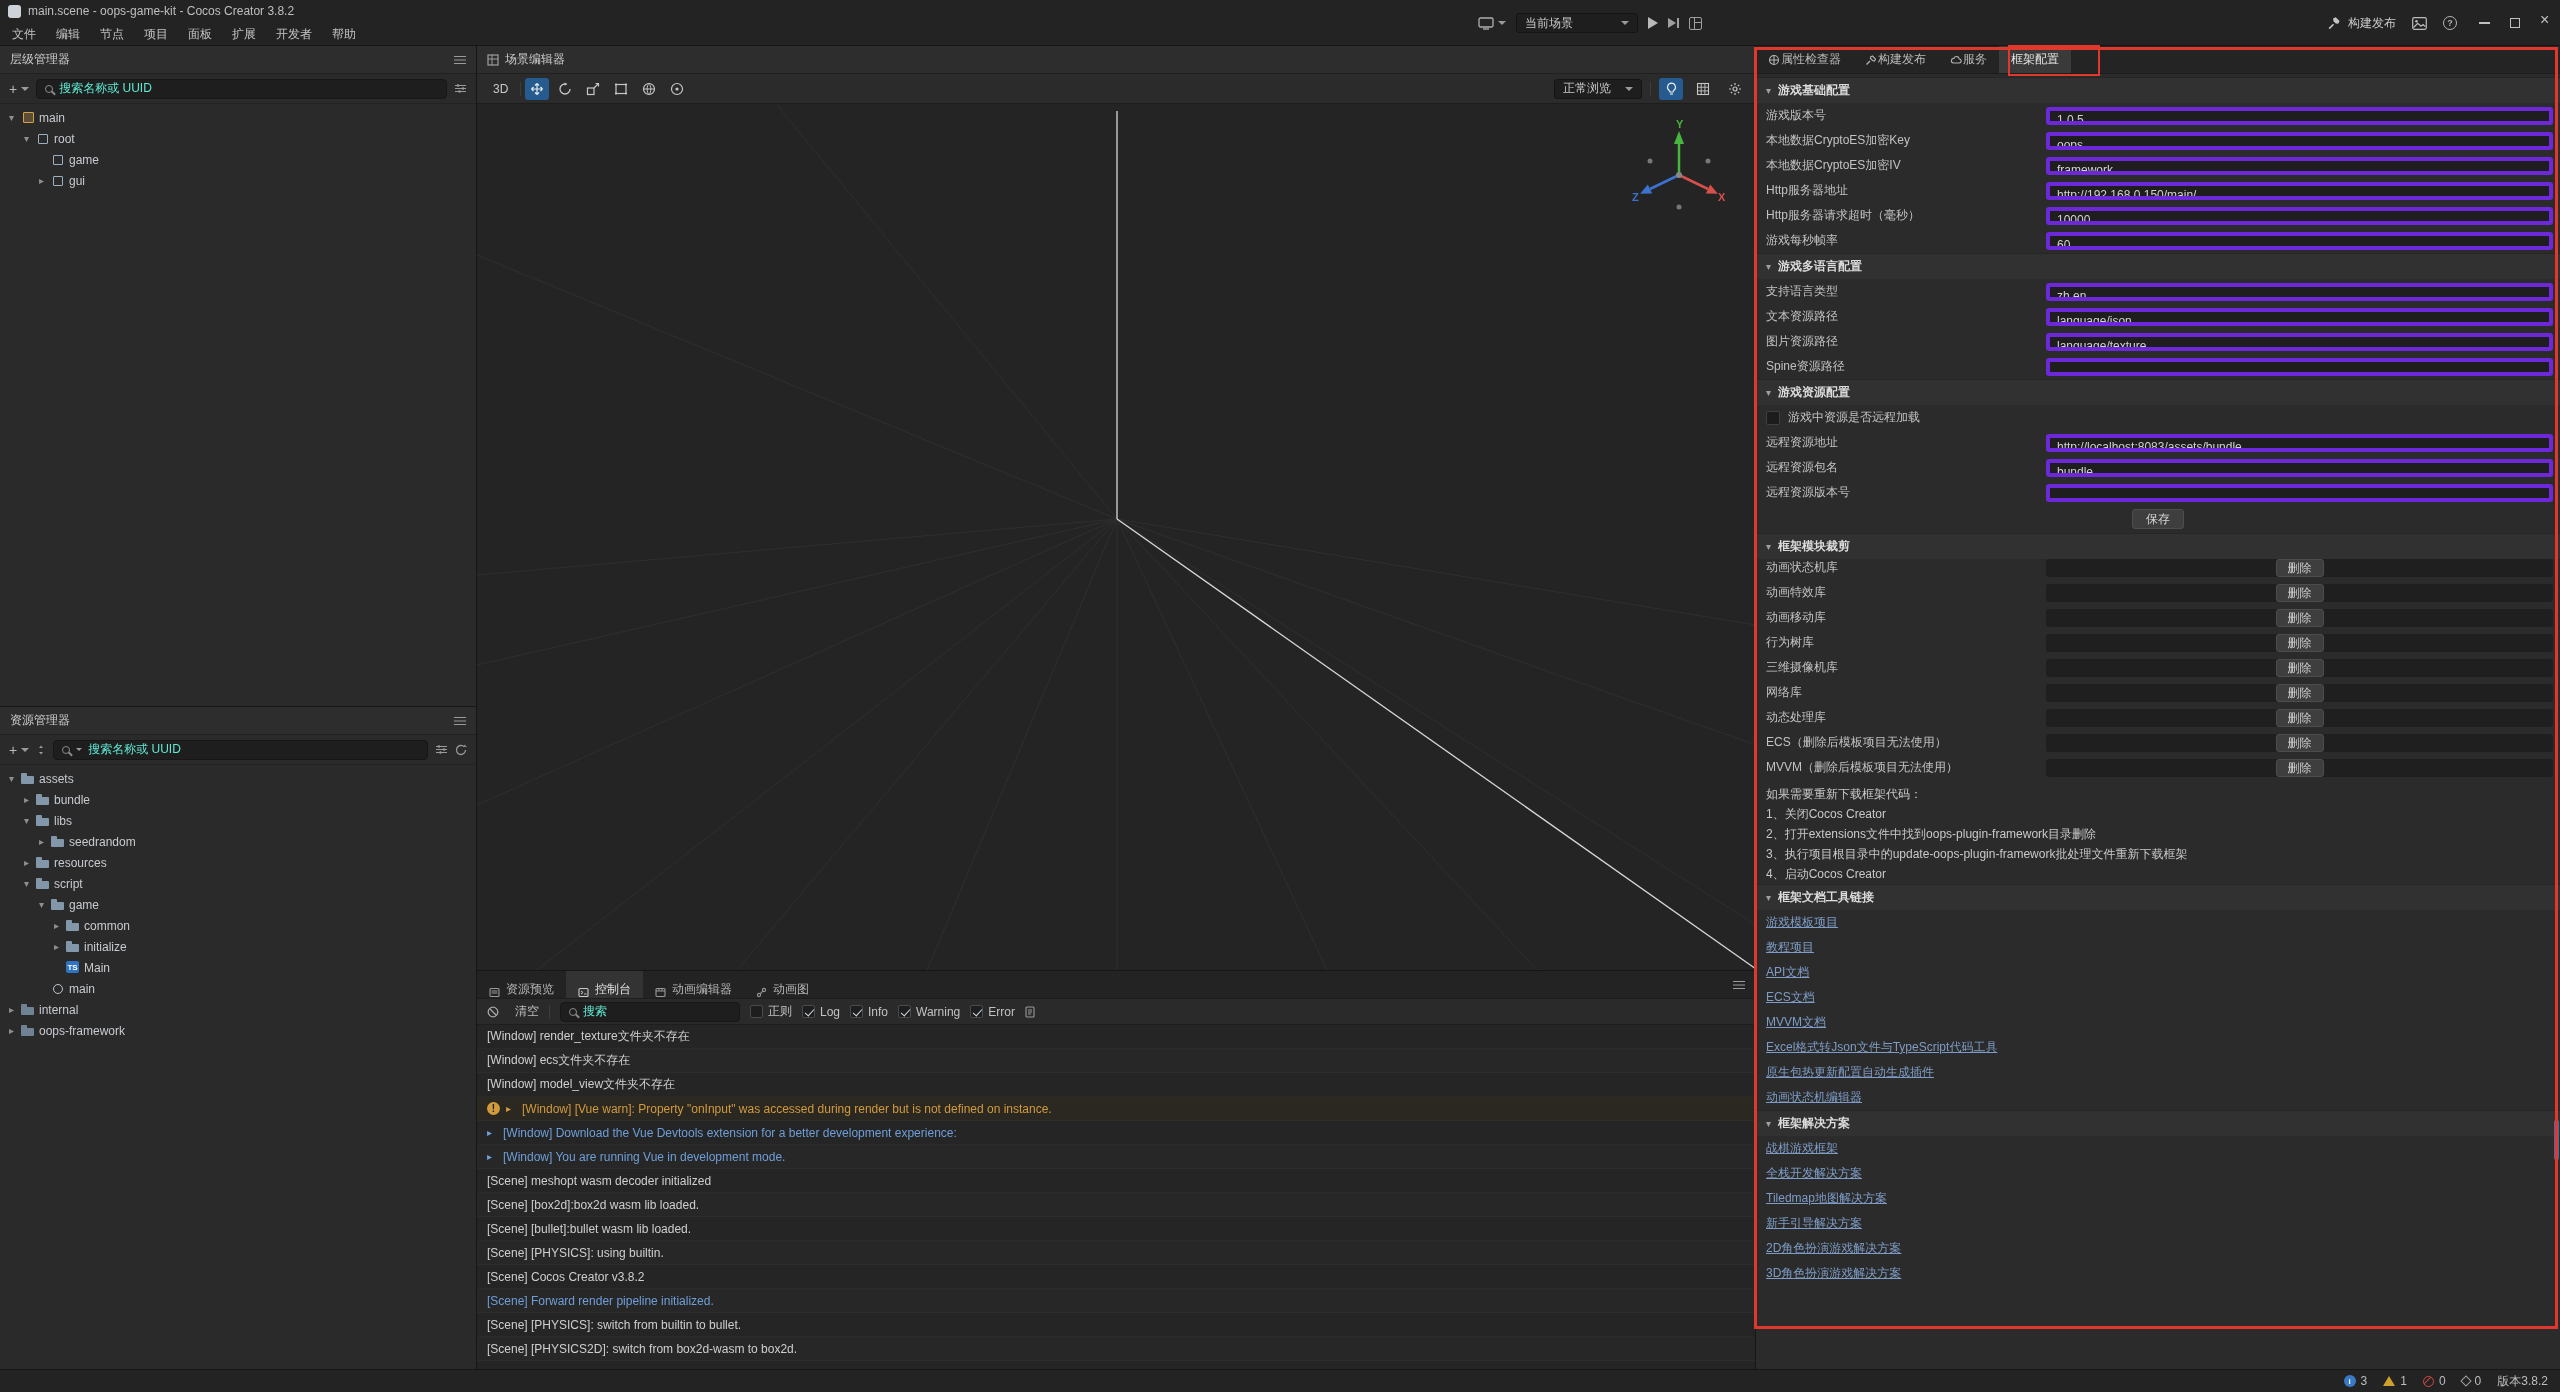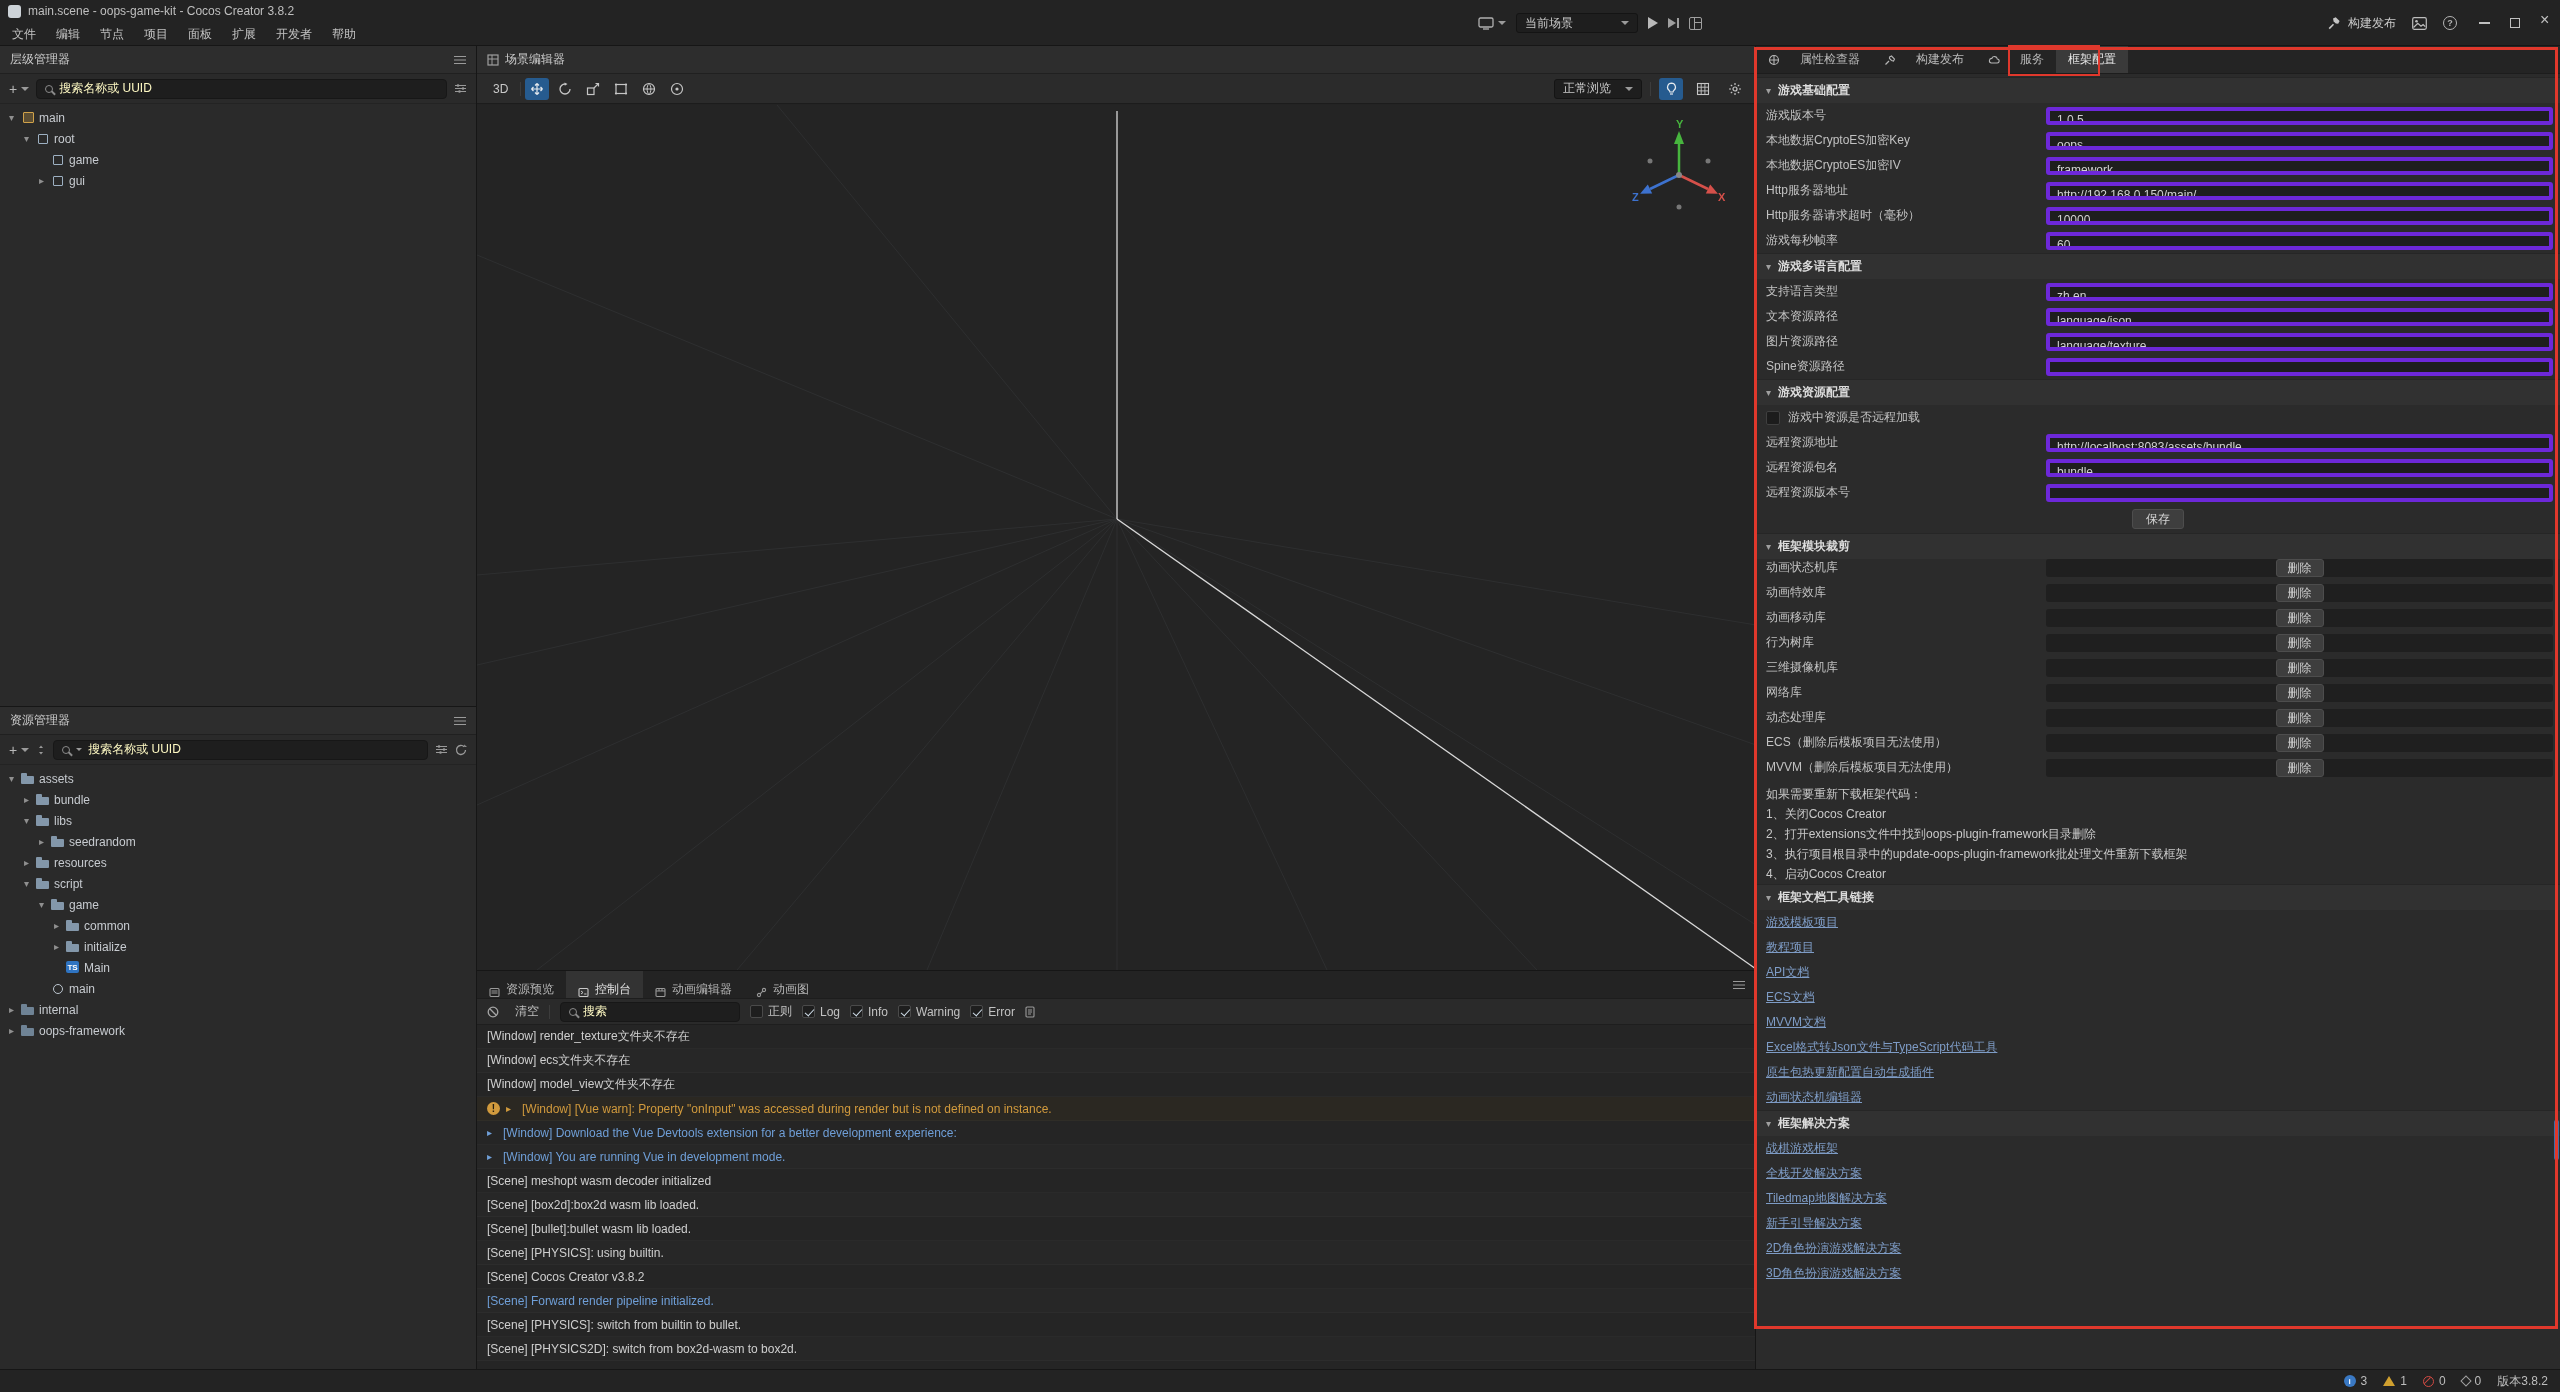--- a/index.html
+++ b/index.html
@@ -38,21 +38,21 @@
   .panel-head{height:28px;background:#2d2d2d;border-bottom:1px solid #202020;display:flex;align-items:center;justify-content:space-between;padding:0 10px}
   .panel-title{font-weight:400;color:#cdcdcd;display:flex;align-items:center;gap:6px}
   .menu-ic{position:relative;width:12px;height:10px}
   .menu-ic::before{content:"";position:absolute;left:0;top:1px;width:12px;height:1.4px;background:#9a9a9a;box-shadow:0 3.5px 0 #9a9a9a,0 7px 0 #9a9a9a}
   .tool-row{height:30px;display:flex;align-items:center;gap:7px;padding:0 9px;border-bottom:1px solid #232323;background:#2a2a2a}
   .add-btn{display:flex;align-items:center;gap:4px;color:#b9b9b9}
   .plus{font-size:14px;line-height:10px;color:#b9b9b9}
   .search{flex:1;height:20px;background:#1e1e1e;border:1px solid #171717;border-radius:4px;display:flex;align-items:center;gap:6px;padding:0 8px;overflow:hidden}
   .mag{width:8px;height:8px;border:1.5px solid #8a8a8a;border-radius:50%;position:relative;flex:none}
   .mag::after{content:"";position:absolute;width:5px;height:1.5px;background:#8a8a8a;transform:rotate(45deg);right:-4px;bottom:-2px}
-  .ph{color:#fef9c3;white-space:nowrap}
+  .ph{color:#5eead4;white-space:nowrap}
   .vsep{width:1px;height:14px;background:#3c3c3c}
 
   
   #hierarchy{position:absolute;left:0;top:46px;width:477px;height:661px;background:#2a2a2a;border-right:1px solid #161616;border-bottom:1px solid #161616}
   #assets{position:absolute;left:0;top:707px;width:477px;height:662px;background:#2a2a2a;border-right:1px solid #161616}
   .tree{padding-top:3px}
   .tree-row{height:21px;display:flex;align-items:center;gap:4px;padding-left:6px;white-space:nowrap}
   .chev{width:11px;color:#8f8f8f;font-size:10px;text-align:center;flex:none}
   .tree-icon{position:relative;width:14px;height:13px;flex:none}
   .ic-node::before{content:"";position:absolute;left:2px;top:2px;width:8px;height:8px;border:1px solid #9db0c2;border-radius:1px}
@@ -95,21 +95,21 @@
   .warn-ic{display:none;width:13px;height:13px;border-radius:50%;background:#d19a3d;color:#241d10;font-size:10px;font-weight:700;align-items:center;justify-content:center;flex:none}
   .t-warn .warn-ic{display:flex}
   .warn-ic::before{content:"!"}
   .exp{display:none;width:10px;font-size:10px}
   .expandable .exp{display:inline}
   .exp::before{content:"▸"}
 
   
   #inspector{position:absolute;left:1756px;top:46px;width:804px;height:1323px;background:#2b2b2b}
   .insp-tabbar{height:28px;background:#242424;display:flex;align-items:stretch;border-bottom:1px solid #1d1d1d}
-  .insp-tab{display:flex;align-items:center;gap:20px;padding:0 12px;color:#b9b9b9;white-space:nowrap}
+  .insp-tab{display:flex;align-items:center;gap:1px;padding:0 12px;color:#b9b9b9;white-space:nowrap}
   .insp-tab.active{background:#3a3a3a;color:#e6e6e6}
   .insp-body{position:absolute;left:0;top:29px;width:804px;height:1294px;overflow:hidden}
   .sec-head{height:26px;display:flex;align-items:center;gap:7px;padding:0 10px;background:#313131;border-top:1px solid #262626;color:#dcdcdc;font-weight:700}
   .sec-chev{color:#9f9f9f;font-size:10px}
   .sec-chev::before{content:"▾"}
   .field-row{height:25px;display:flex;align-items:center;padding:0 7px 0 10px}
   .field-label{width:280px;flex:none;color:#c2c2c2;white-space:nowrap;overflow:hidden}
   .field-value{flex:1;height:18px;background:#1e1e1e;border:4px solid #6d28d9;border-radius:3px;line-height:18px;padding:0 7px;color:#d2d2d2;white-space:nowrap;overflow:hidden}
   .chk-row{height:25px;display:flex;align-items:center;gap:8px;padding-left:10px;color:#c2c2c2}
   .box14{width:14px;height:14px;background:#1c1c1c;border:1px solid #3f3f3f;border-radius:2px}

